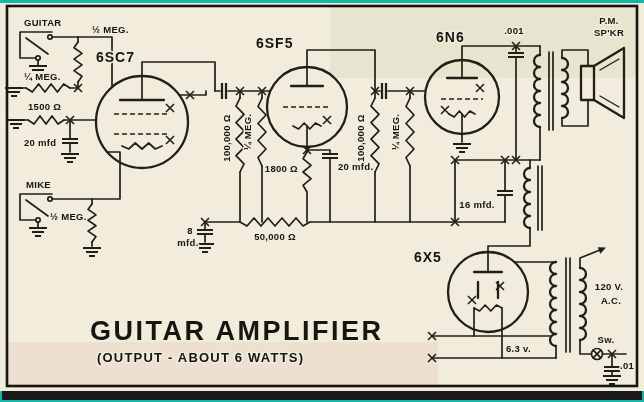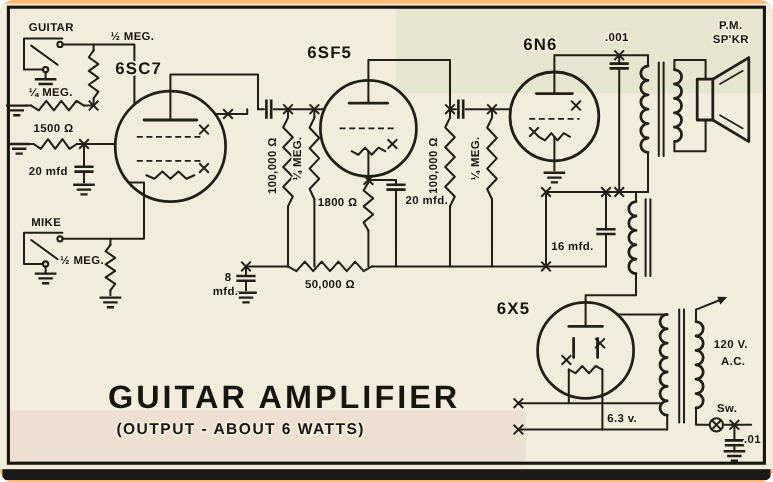--- a/index.html
+++ b/index.html
@@ -1,16 +1,16 @@
 <!DOCTYPE html>
 <html><head>
 <meta charset="utf-8">
 <style>
   html,body{margin:0;padding:0;background:#ffffff;}
-  .page{position:relative;width:644px;height:402px;overflow:hidden;background:#fdba74;border-radius:11px;}
+  .page{position:relative;width:644px;height:402px;overflow:hidden;background:#14b8a6;}
   svg{position:absolute;left:0;top:0;}
   .w{fill:none;stroke:#221f18;stroke-width:1.7;stroke-linecap:round;stroke-linejoin:round;}
   .w2{fill:none;stroke:#221f18;stroke-width:2.3;stroke-linecap:round;stroke-linejoin:round;}
   .dash{fill:none;stroke:#221f18;stroke-width:1.5;stroke-dasharray:5 3;}
   .frame{fill:none;stroke:#17150f;stroke-width:2.6;}
   text{font-family:"Liberation Sans","DejaVu Sans",sans-serif;fill:#17150f;
        paint-order:stroke;stroke:#f1ecdb;stroke-width:3px;stroke-linejoin:round;}
   .lbl{font-size:9.5px;font-weight:bold;letter-spacing:.3px;}
   .tlbl{font-size:14px;font-weight:bold;letter-spacing:1px;}
   .title{font-size:27px;font-weight:bold;letter-spacing:2.5px;}

